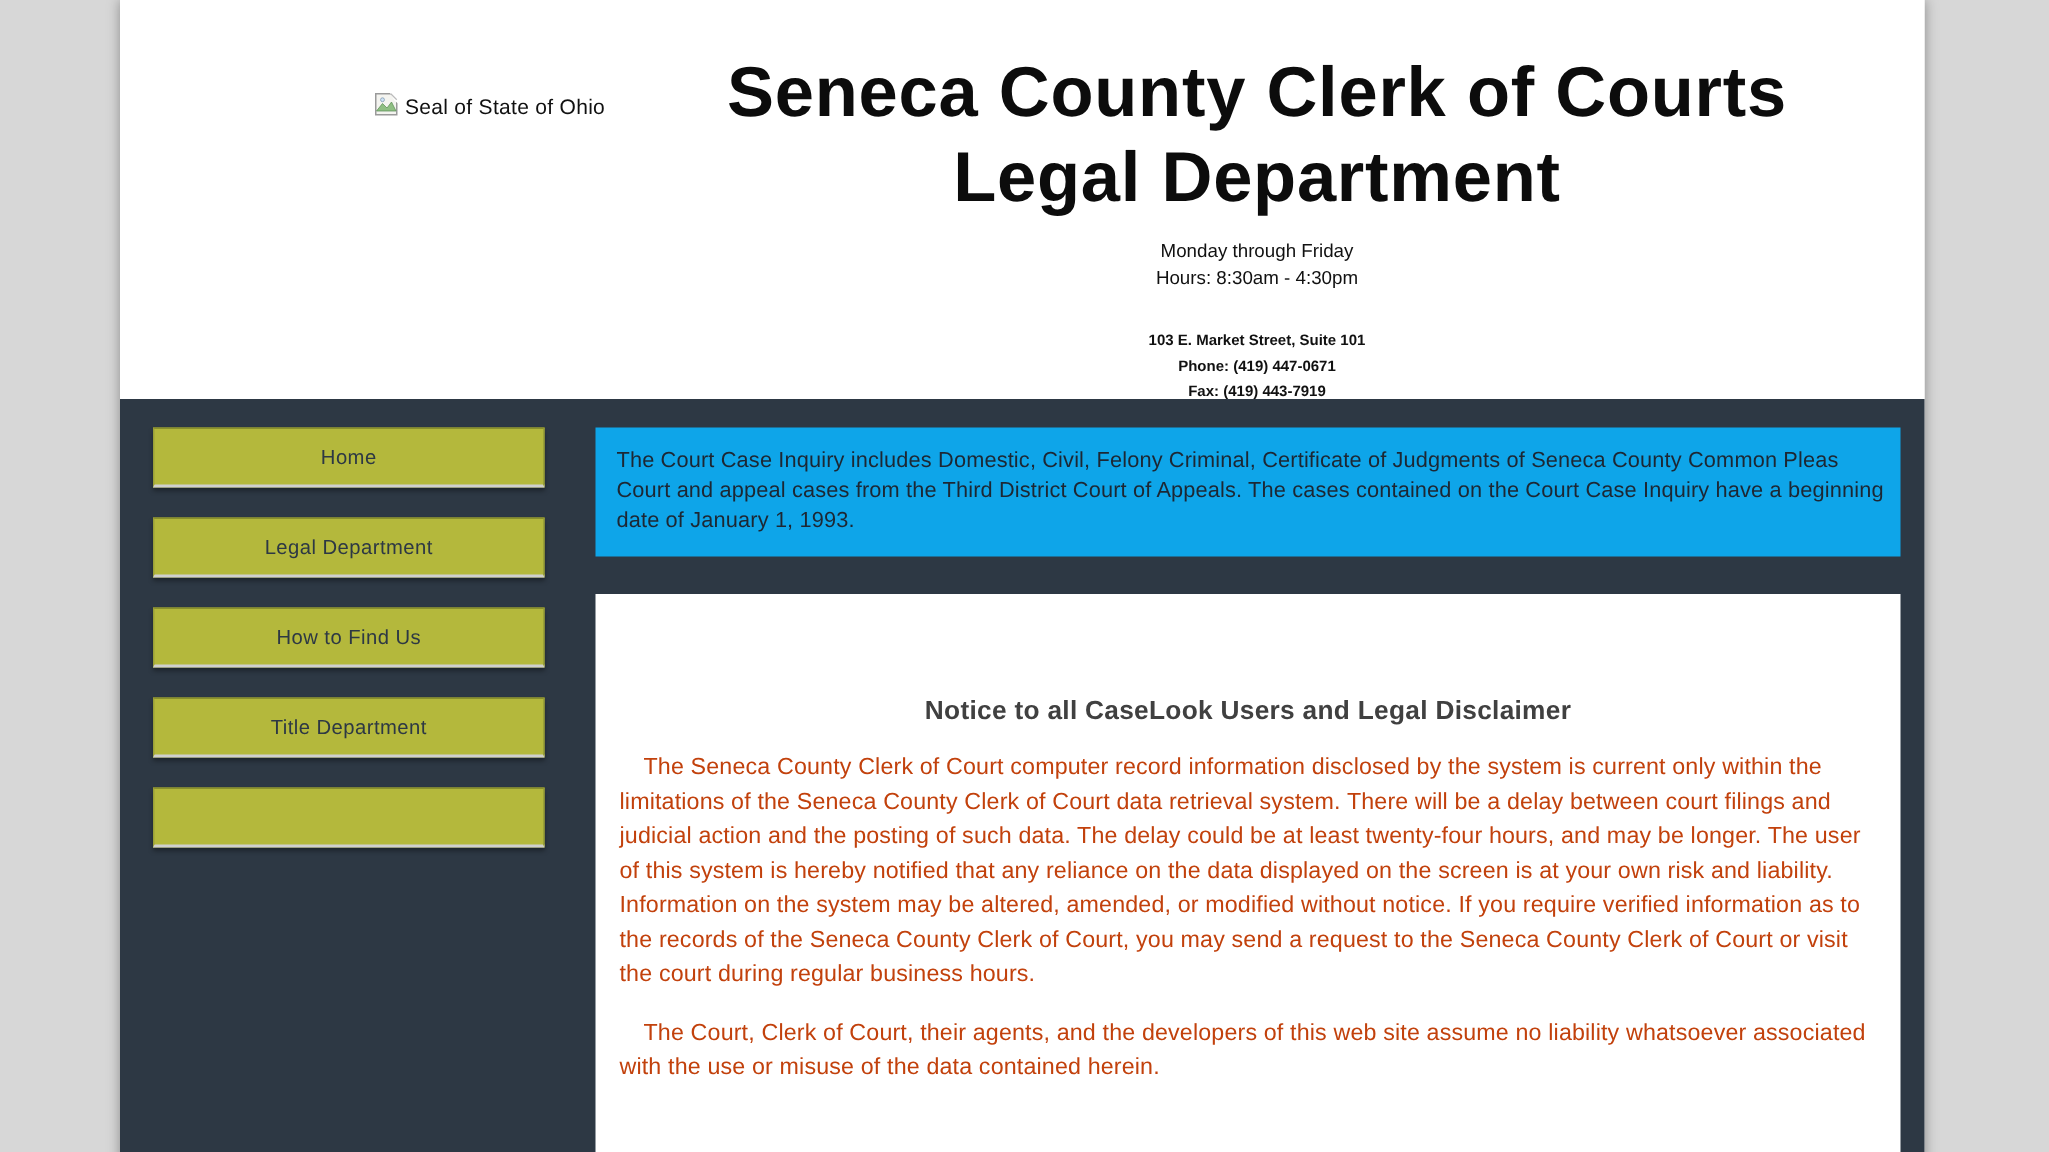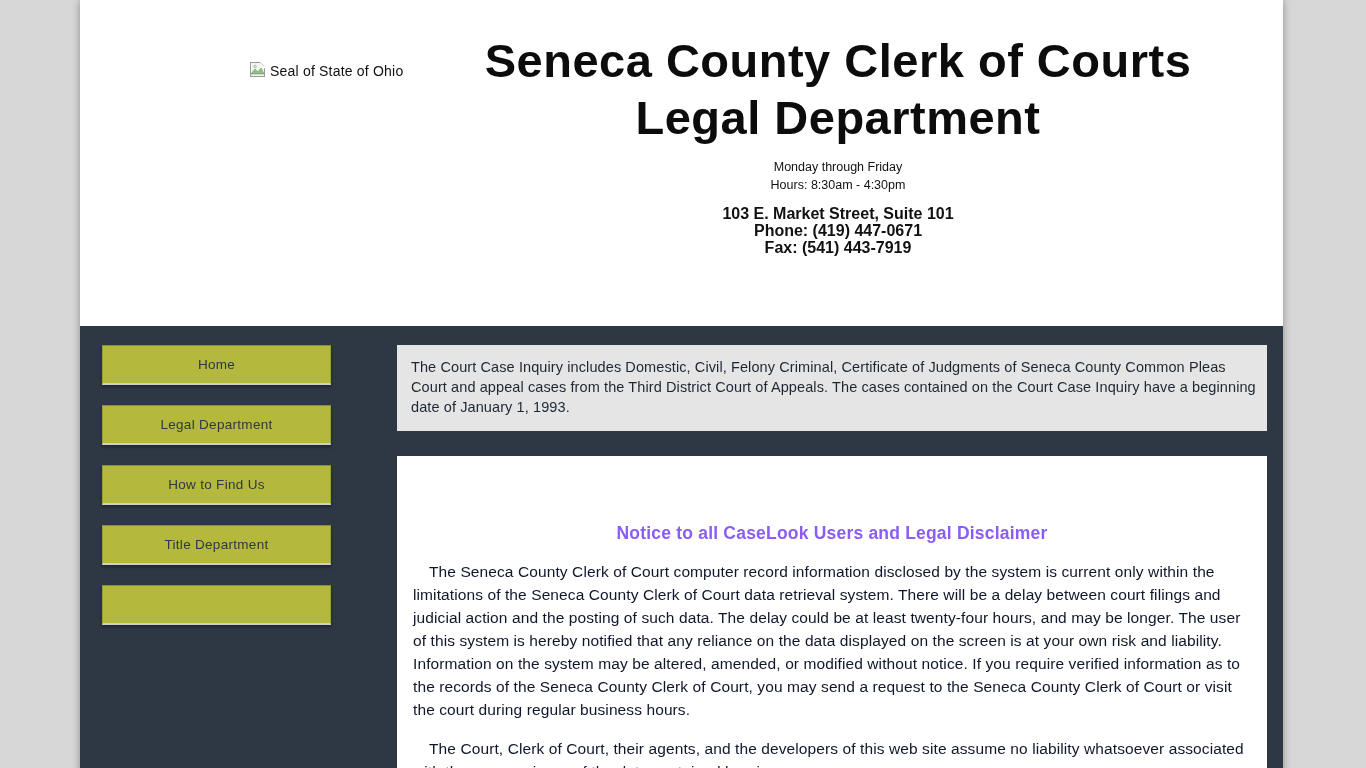--- a/index.html
+++ b/index.html
@@ -12,81 +12,81 @@
   .page {
     position:relative;
     margin-left:80px;
     width:1203px;
     min-height:768px;
     background:#ffffff;
     box-shadow:0 0 8px rgba(0,0,0,0.35);
   }
 
   
-  .header { position:relative; height:326px; background:#ffffff; }
+  .header { position:relative; height:266px; background:#ffffff; }
   .broken-img {
     position:absolute; left:170px; top:62px;
     display:flex; align-items:center; gap:3px;
     font-size:14px; color:#111; letter-spacing:0.2px;
   }
   .broken-img svg { display:block; }
   .header-text { margin-left:313px; text-align:center; padding-top:32px; }
   .site-title {
     font-size:47px; font-weight:bold; color:#0c0c0c;
     line-height:57px; letter-spacing:0.5px;
   }
   .hours-block { margin-top:13px; font-size:12.5px; font-weight:normal; line-height:17.5px; color:#111; }
-  .address-block { margin-top:11px; font-size:16px; font-weight:bold; line-height:17px; color:#111; }
+  .address-block { margin-top:25px; font-size:10px; font-weight:bold; line-height:17px; color:#111; }
 
   
   .main {
     display:flex; align-items:flex-start;
     background:#2d3844;
     padding:19px 16px 0 22px;
     min-height:442px;
   }
 
   
   .sidebar { flex:0 0 261px; }
   .nav-btn {
     display:flex; align-items:center; justify-content:center;
-    width:229px; height:40px; margin-bottom:20px;
+    width:261px; height:40px; margin-bottom:20px;
     background:#b4b83c;
     border-top:1px solid #89902c;
     border-left:1px solid #9aa037;
     border-right:1px solid #9aa037;
     border-bottom:2px solid #cfcfcf;
     box-shadow:0 2px 3px rgba(0,0,0,0.35);
     color:#2d3844; font-size:13.5px; letter-spacing:0.3px;
     text-decoration:none; cursor:pointer;
   }
   .nav-btn:last-child { margin-bottom:0; }
 
   
   .content { flex:1; margin-left:34px; }
   .intro-box {
-    background:#e5e5e5;
+    background:#0ea5e9;
     padding:12px 8px 14px 14px;
     margin-bottom:25px;
     font-size:14.5px; line-height:20px; color:#1d2733;
     letter-spacing:0.1px;
   }
   .notice-box {
     background:#ffffff;
     padding:67px 16px 40px 16px;
     min-height:400px;
   }
   .notice-heading {
     text-align:center;
-    font-size:17.5px; font-weight:bold; color:#8b5cf6;
+    font-size:17.5px; font-weight:bold; color:#404040;
     letter-spacing:0.2px;
     margin-bottom:14px;
   }
   .notice-box p {
-    font-size:15.5px; line-height:23px; color:#0f172a;
+    font-size:15.5px; line-height:23px; color:#c2410c;
     text-indent:16px; letter-spacing:0.1px;
     margin-top:16px;
   }
 </style>
 </head>
 <body>
 
 <div class="page">
 
   <div class="header">
@@ -109,21 +109,21 @@
         <div>Seneca County Clerk of Courts</div>
         <div>Legal Department</div>
       </div>
       <div class="hours-block">
         <div>Monday through Friday</div>
         <div>Hours: 8:30am - 4:30pm</div>
       </div>
       <div class="address-block">
         <div>103 E. Market Street, Suite 101</div>
         <div>Phone: (419) 447-0671</div>
-        <div>Fax: (541) 443-7919</div>
+        <div>Fax: (419) 443-7919</div>
       </div>
     </div>
   </div>
 
   <div class="main">
 
     <div class="sidebar">
       <a class="nav-btn">Home</a>
       <a class="nav-btn">Legal Department</a>
       <a class="nav-btn">How to Find Us</a>

